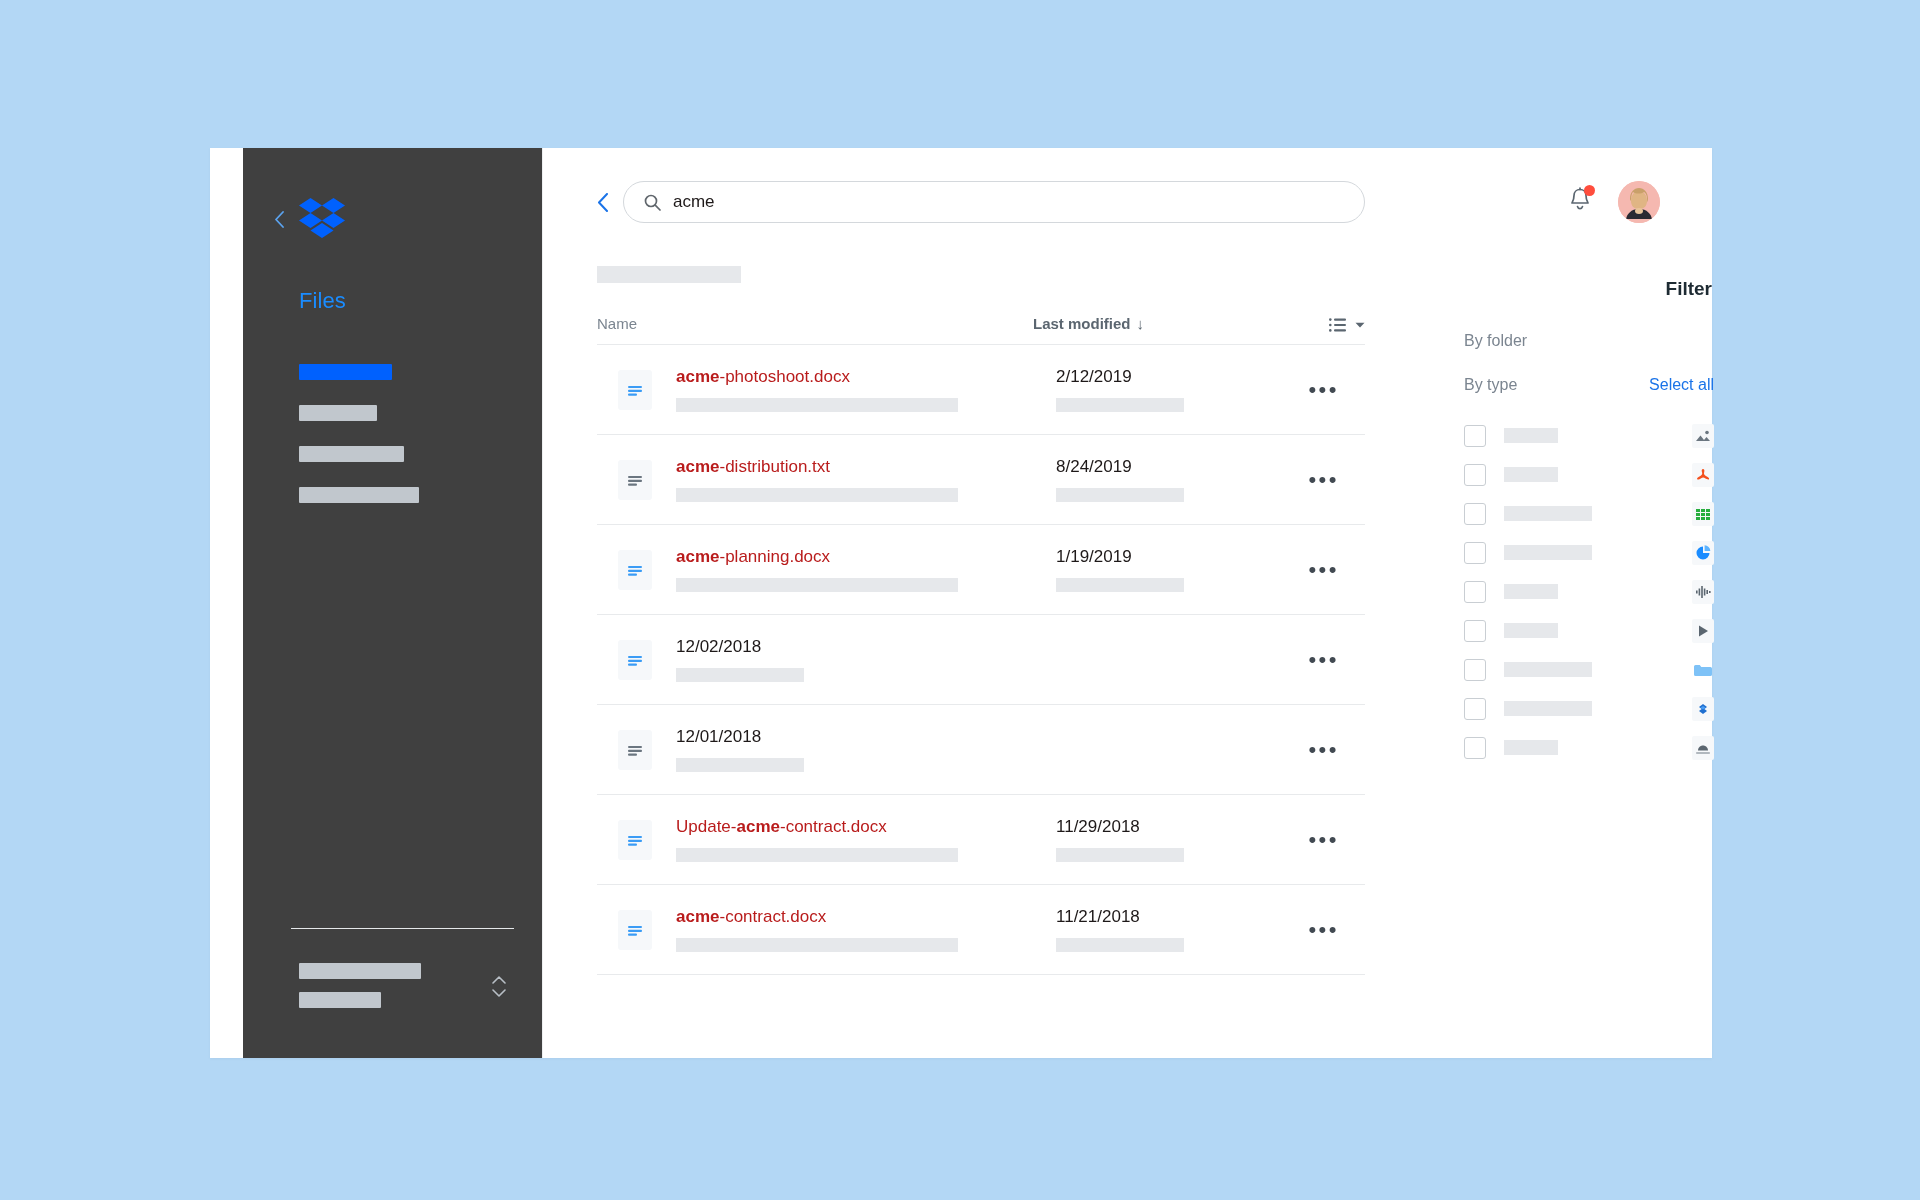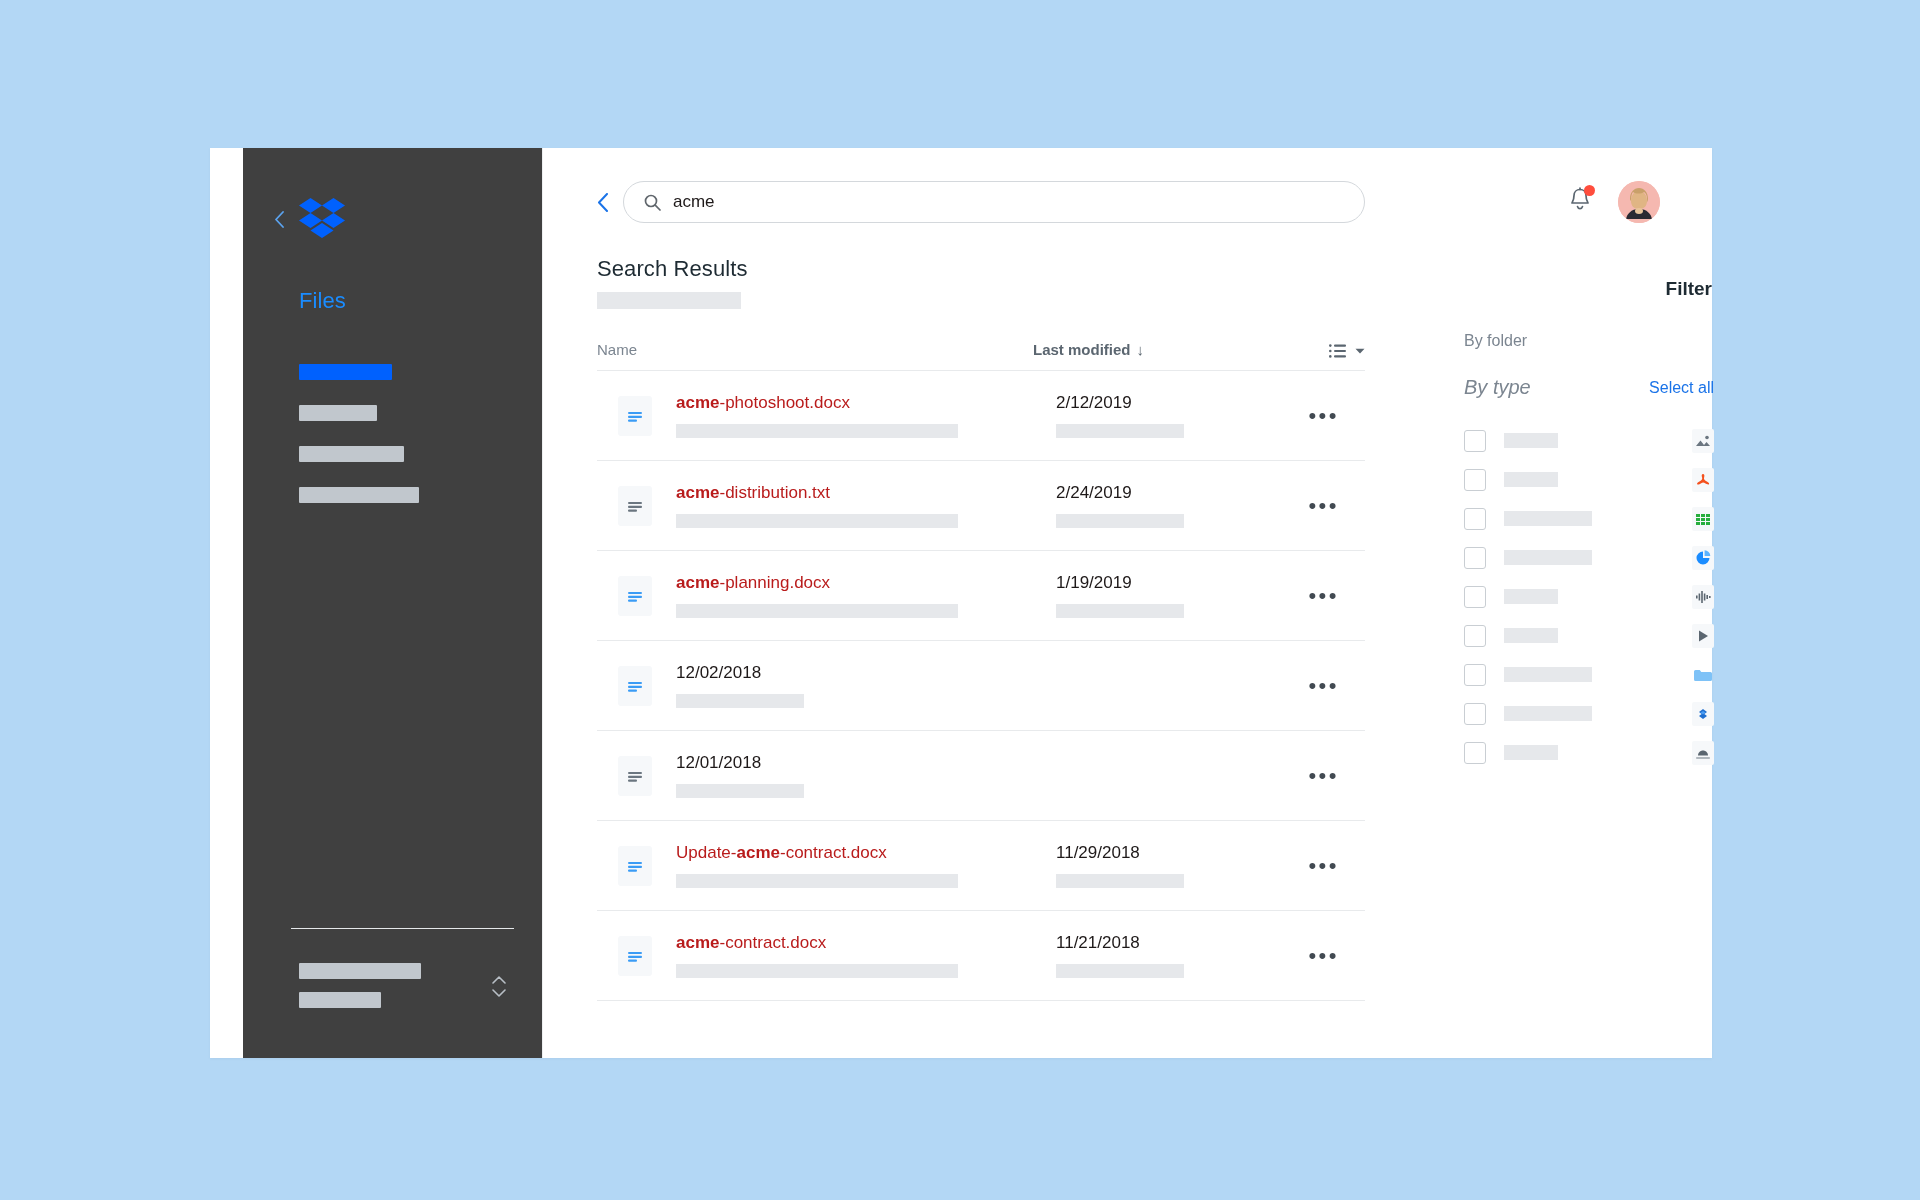--- a/index.html
+++ b/index.html
@@ -165,21 +165,21 @@
     margin-top: 13px; width: 250px; height: 42px;
     border: 1px solid #c9ced3; border-radius: 4px;
     display: flex; align-items: center; padding: 0 16px;
     cursor: pointer; background: #fff;
   }
   .folder-select-value { font-size: 17px; color: #1e1919; flex: 1; }
   .by-type-row {
     margin-top: 26px; width: 250px;
     display: flex; align-items: center; justify-content: space-between;
   }
-  .by-type-label { font-size: 20px; color: #7b8590; font-style: italic; }
+  .by-type-label { font-size: 16px; color: #7b8590; }
   .select-all { font-size: 16px; color: #1a73e8; cursor: pointer; }
 
   .type-list { margin-top: 22px; }
   .type-row {
     display: flex; align-items: center;
     width: 250px; height: 39px; cursor: pointer;
   }
   .checkbox {
     width: 22px; height: 22px; border-radius: 3px;
     border: 1.5px solid #c9ced3; background: #fff;
@@ -282,21 +282,20 @@
               <ellipse cx="21" cy="30" rx="4" ry="3" fill="#e8c49a"></ellipse>
             </svg>
           </span>
         </div>
       </div>
 
       <div class="content">
 
         <div class="results-col">
           <div class="results-inner">
-            <h1 class="results-title">Search Results</h1>
             <div class="results-sub"></div>
 
             <div class="table-head">
               <span class="th-name">Name</span>
               <span class="th-mod">
                 <span>Last modified</span>
                 <span>↓</span>
               </span>
               <span class="th-right">
                 <span class="listview-icon">
@@ -342,21 +341,21 @@
                       <rect x="4" y="8" width="14" height="2.1" rx="1" fill="#6b7680"></rect>
                       <rect x="4" y="11.8" width="14" height="2.1" rx="1" fill="#6b7680"></rect>
                       <rect x="4" y="15.6" width="9" height="2.1" rx="1" fill="#6b7680"></rect>
                     </svg>
                   </div>
                   <div class="file-col">
                     <div class="file-name"><b>acme</b>-distribution.txt</div>
                     <div class="file-meta-bar" style="width: 282px;"></div>
                   </div>
                   <div class="mod-col">
-                    <div class="mod-date">2/24/2019</div>
+                    <div class="mod-date">8/24/2019</div>
                     <div class="mod-bar"></div>
                   </div>
                   <div class="row-menu">•••</div>
                 </div>
                 <div class="file-row">
                   <div class="file-icon-wrap">
                     <svg viewBox="0 0 22 24" width="22" height="24">
                       <rect x="4" y="8" width="14" height="2.1" rx="1" fill="#3b9cf5"></rect>
                       <rect x="4" y="11.8" width="14" height="2.1" rx="1" fill="#3b9cf5"></rect>
                       <rect x="4" y="15.6" width="9" height="2.1" rx="1" fill="#3b9cf5"></rect>

